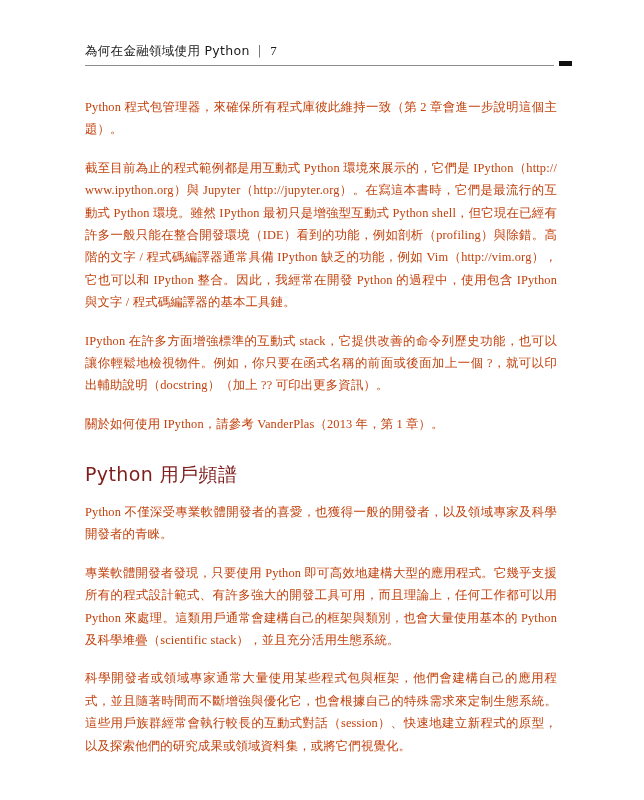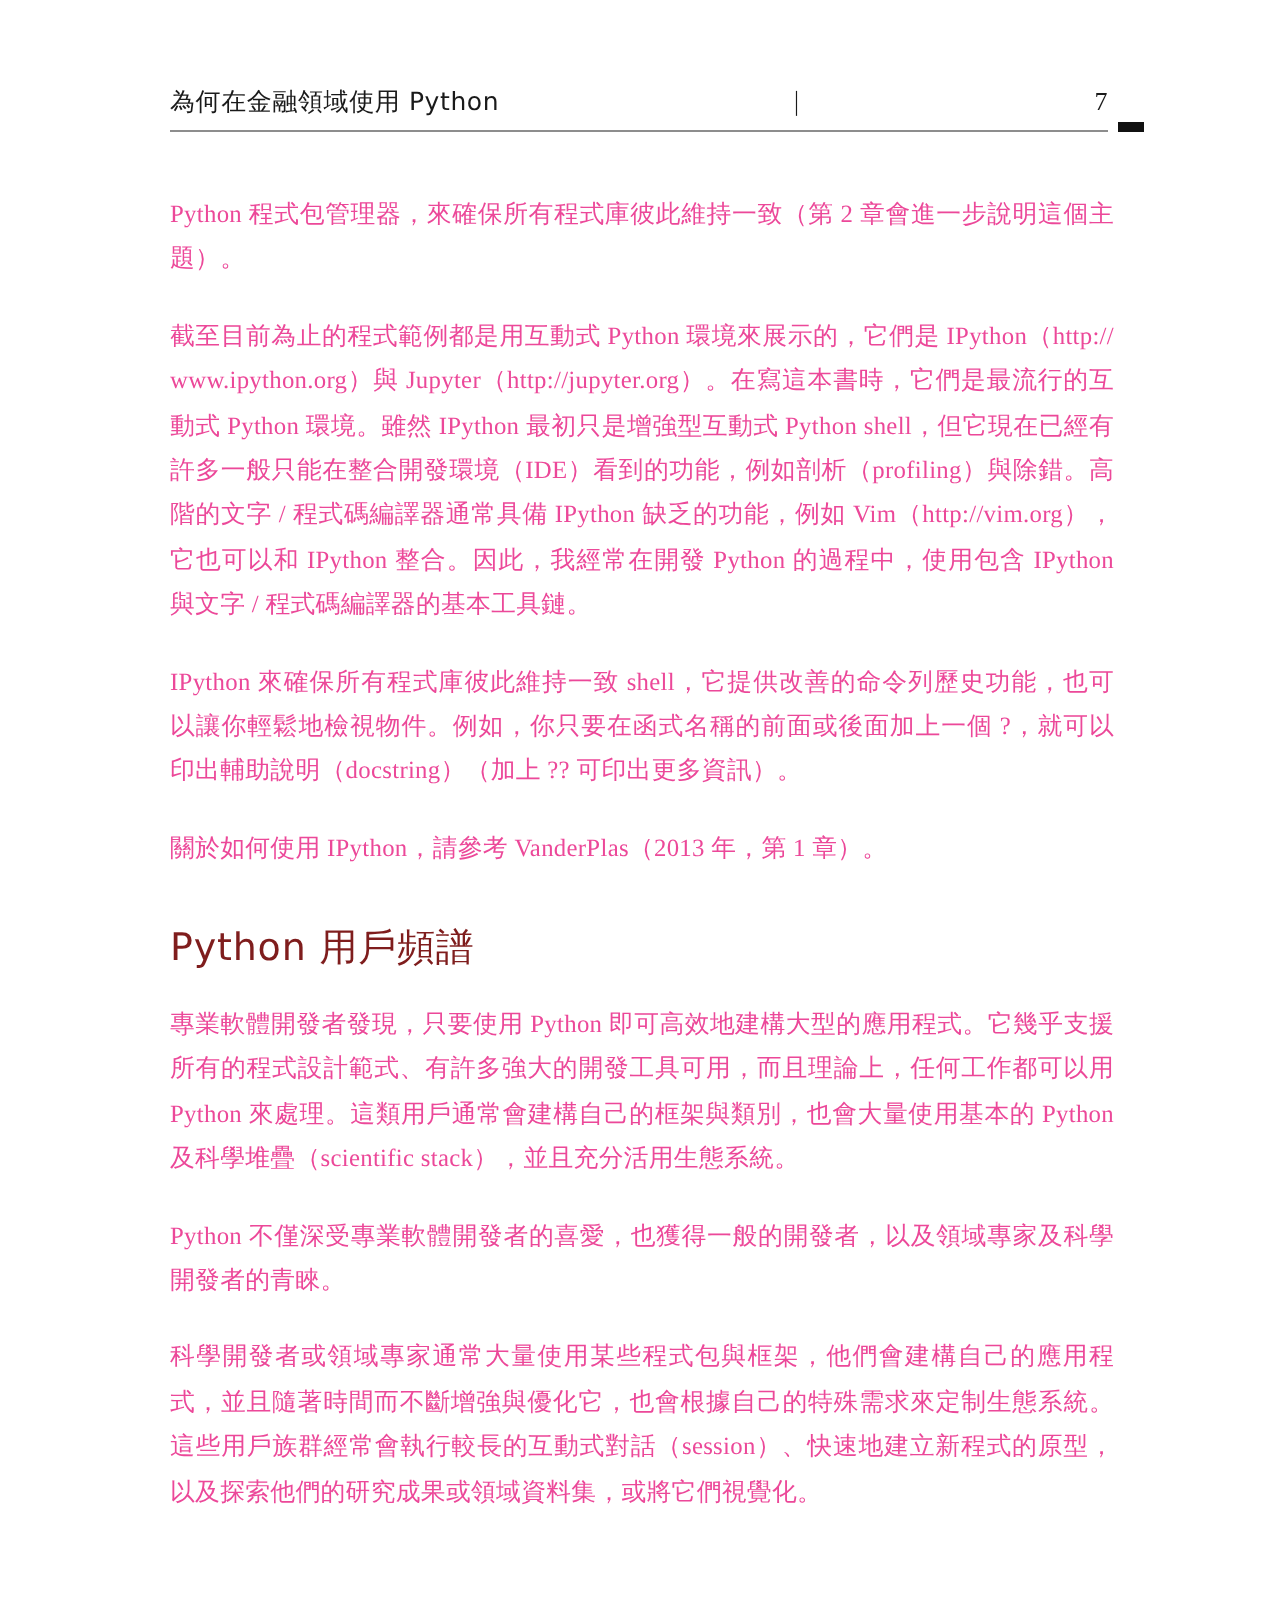--- a/index.html
+++ b/index.html
@@ -28,22 +28,22 @@
   .running-header {
     position: absolute;
     left: 85px;
     right: 72px;
     top: 44px;
     height: 24px;
   }
   .running-header .header-line {
     display: flex;
     align-items: baseline;
-    justify-content: space-between;
-    gap: 23px;
+    justify-content: flex-start;
+    gap: 7px;
     font-family: "DejaVu Sans", "Liberation Sans", sans-serif;
     font-size: 12.5px;
     line-height: 1.1;
     color: #1a1a1a;
     letter-spacing: 0.3px;
     white-space: nowrap;
     padding-right: 18px;
   }
   .running-header .header-title {
     font-weight: 400;
@@ -82,21 +82,21 @@
     width: 472px;
   }
 
   p.para {
     margin: 0 0 16px 0;
     font-size: 12.4px;
     line-height: 22.4px;
     text-align: justify;
     text-justify: inter-ideograph;
     letter-spacing: 0.15px;
-    color: #ec4899;
+    color: #c2410c;
     word-break: break-all;
     overflow-wrap: anywhere;
   }
   p.para:last-child { margin-bottom: 0; }
 
   .gap-after { margin-bottom: 17px; }
 
   
   h2.section-heading {
     margin: 28px 0 14px 0;
@@ -122,27 +122,27 @@
     <div class="header-rule"></div>
     <div class="thumb-tab"></div>
   </div>
 
   <div class="content">
 
     <p class="para">Python 程式包管理器，來確保所有程式庫彼此維持一致（第 2 章會進一步說明這個主題）。</p>
 
     <p class="para">截至目前為止的程式範例都是用互動式 Python 環境來展示的，它們是 IPython（http://www.ipython.org）與 Jupyter（http://jupyter.org）。在寫這本書時，它們是最流行的互動式 Python 環境。雖然 IPython 最初只是增強型互動式 Python shell，但它現在已經有許多一般只能在整合開發環境（IDE）看到的功能，例如剖析（profiling）與除錯。高階的文字 / 程式碼編譯器通常具備 IPython 缺乏的功能，例如 Vim（http://vim.org），它也可以和 IPython 整合。因此，我經常在開發 Python 的過程中，使用包含 IPython 與文字 / 程式碼編譯器的基本工具鏈。</p>
 
-    <p class="para">IPython 來確保所有程式庫彼此維持一致 shell，它提供改善的命令列歷史功能，也可以讓你輕鬆地檢視物件。例如，你只要在函式名稱的前面或後面加上一個 ?，就可以印出輔助說明（docstring）（加上 ?? 可印出更多資訊）。</p>
+    <p class="para">IPython 在許多方面增強標準的互動式 stack，它提供改善的命令列歷史功能，也可以讓你輕鬆地檢視物件。例如，你只要在函式名稱的前面或後面加上一個 ?，就可以印出輔助說明（docstring）（加上 ?? 可印出更多資訊）。</p>
 
 
     <p class="para gap-after">關於如何使用 IPython，請參考 VanderPlas（2013 年，第 1 章）。</p>
 
     <h2 class="section-heading">Python 用戶頻譜</h2>
 
+    <p class="para">Python 不僅深受專業軟體開發者的喜愛，也獲得一般的開發者，以及領域專家及科學開發者的青睞。</p>
+
     <p class="para">專業軟體開發者發現，只要使用 Python 即可高效地建構大型的應用程式。它幾乎支援所有的程式設計範式、有許多強大的開發工具可用，而且理論上，任何工作都可以用 Python 來處理。這類用戶通常會建構自己的框架與類別，也會大量使用基本的 Python 及科學堆疊（scientific stack），並且充分活用生態系統。</p>
-
-    <p class="para">Python 不僅深受專業軟體開發者的喜愛，也獲得一般的開發者，以及領域專家及科學開發者的青睞。</p>
 
     <p class="para">科學開發者或領域專家通常大量使用某些程式包與框架，他們會建構自己的應用程式，並且隨著時間而不斷增強與優化它，也會根據自己的特殊需求來定制生態系統。這些用戶族群經常會執行較長的互動式對話（session）、快速地建立新程式的原型，以及探索他們的研究成果或領域資料集，或將它們視覺化。</p>
 
   </div>
 </div>
 
 </body></html>

